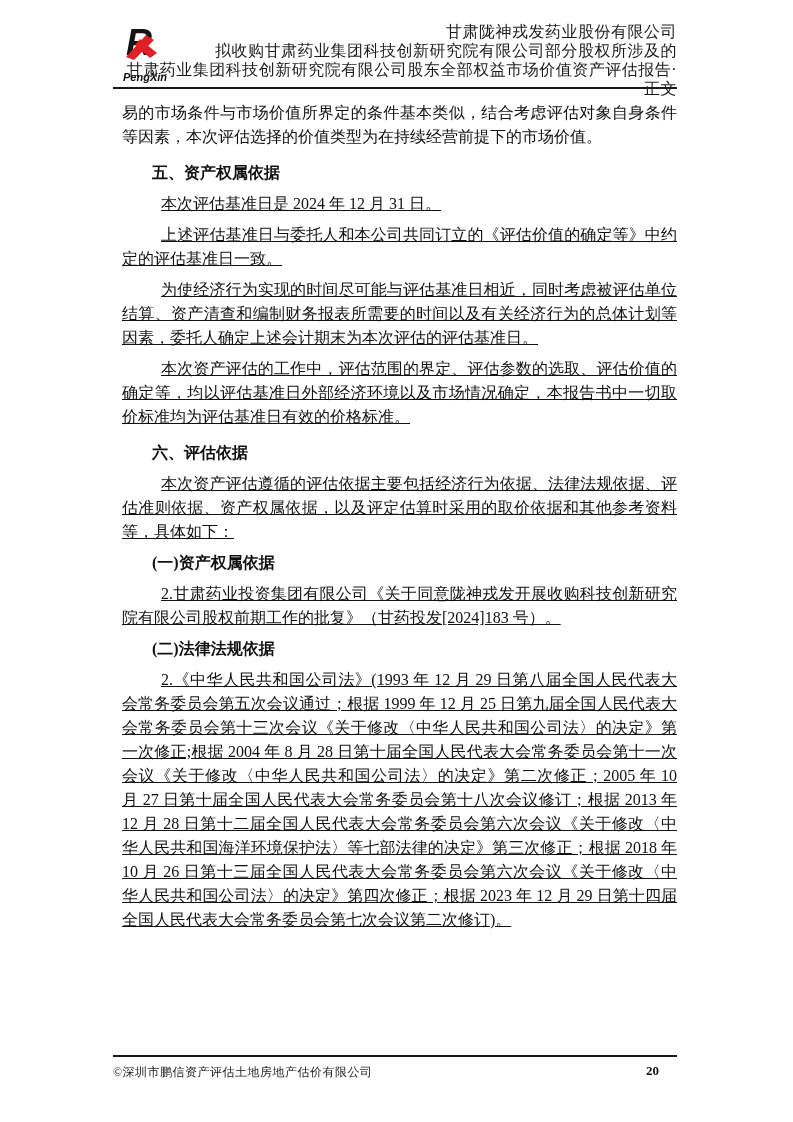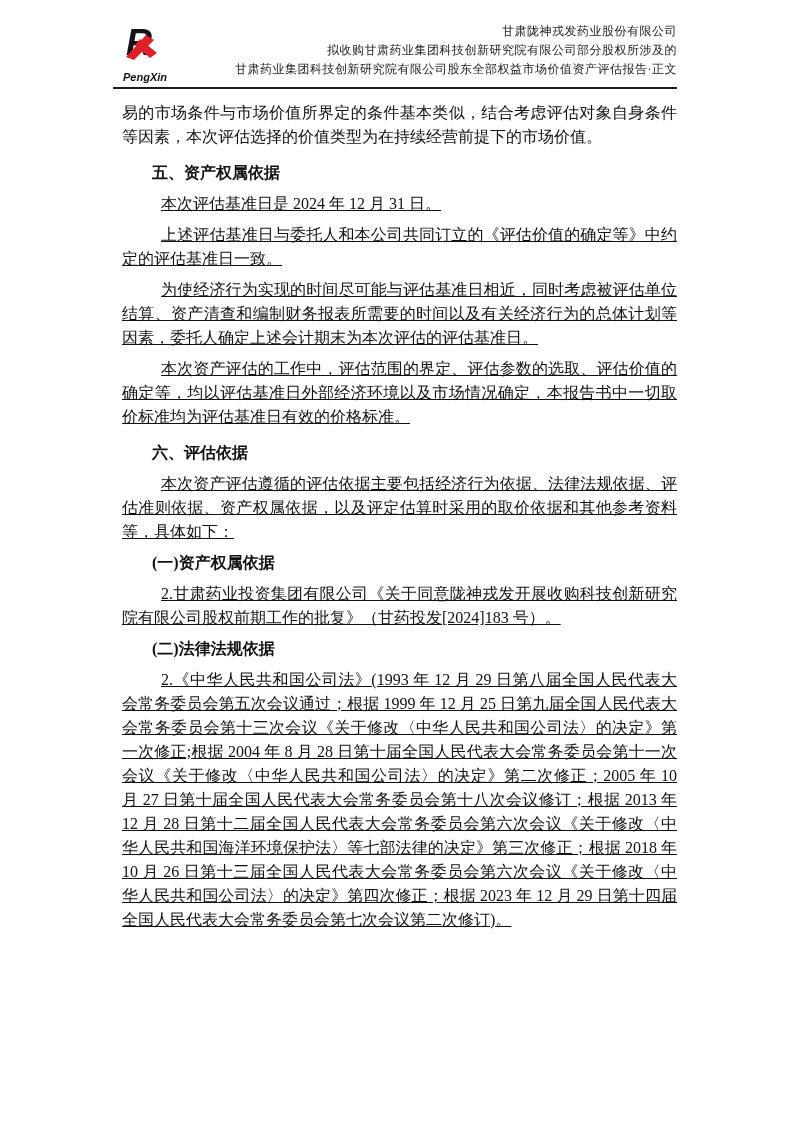--- a/index.html
+++ b/index.html
@@ -38,21 +38,21 @@
     color: #111111;
     margin-top: 11px;
     white-space: nowrap;
   }
   .header-lines {
     position: absolute;
     right: 0;
     top: 4px;
     width: 100%;
     text-align: right;
-    font-size: 12px;
+    font-size: 16px;
     line-height: 19px;
     color: #1c1c1c;
     letter-spacing: 0.5px;
   }
   
   .doc-body {
     position: absolute;
     left: 113px;
     width: 564px;
     top: 101px;
@@ -117,14 +117,18 @@
       <div class="blk p">为使经济行为实现的时间尽可能与评估基准日相近，同时考虑被评估单位结算、资产清查和编制财务报表所需要的时间以及有关经济行为的总体计划等因素，委托人确定上述会计期末为本次评估的评估基准日。</div>
       <div class="blk p">本次资产评估的工作中，评估范围的界定、评估参数的选取、评估价值的确定等，均以评估基准日外部经济环境以及市场情况确定，本报告书中一切取价标准均为评估基准日有效的价格标准。</div>
       <div class="blk h1">六、评估依据</div>
       <div class="blk p">本次资产评估遵循的评估依据主要包括经济行为依据、法律法规依据、评估准则依据、资产权属依据，以及评定估算时采用的取价依据和其他参考资料等，具体如下：</div>
       <div class="blk h2">(一)资产权属依据</div>
       <div class="blk p">2.甘肃药业投资集团有限公司《关于同意陇神戎发开展收购科技创新研究院有限公司股权前期工作的批复》（甘药投发[2024]183 号）。</div>
       <div class="blk h2">(二)法律法规依据</div>
       <div class="blk p">2.《中华人民共和国公司法》(1993 年 12 月 29 日第八届全国人民代表大会常务委员会第五次会议通过；根据 1999 年 12 月 25 日第九届全国人民代表大会常务委员会第十三次会议《关于修改〈中华人民共和国公司法〉的决定》第一次修正;根据 2004 年 8 月 28 日第十届全国人民代表大会常务委员会第十一次会议《关于修改〈中华人民共和国公司法〉的决定》第二次修正；2005 年 10 月 27 日第十届全国人民代表大会常务委员会第十八次会议修订；根据 2013 年 12 月 28 日第十二届全国人民代表大会常务委员会第六次会议《关于修改〈中华人民共和国海洋环境保护法〉等七部法律的决定》第三次修正；根据 2018 年 10 月 26 日第十三届全国人民代表大会常务委员会第六次会议《关于修改〈中华人民共和国公司法〉的决定》第四次修正；根据 2023 年 12 月 29 日第十四届全国人民代表大会常务委员会第七次会议第二次修订)。</div>
     </main>
 
+  <footer class="footer">
+    <span class="copyright">©深圳市鹏信资产评估土地房地产估价有限公司</span>
+    <span class="pagenum">20</span>
+  </footer>
 
 </div>
 
 </body></html>

